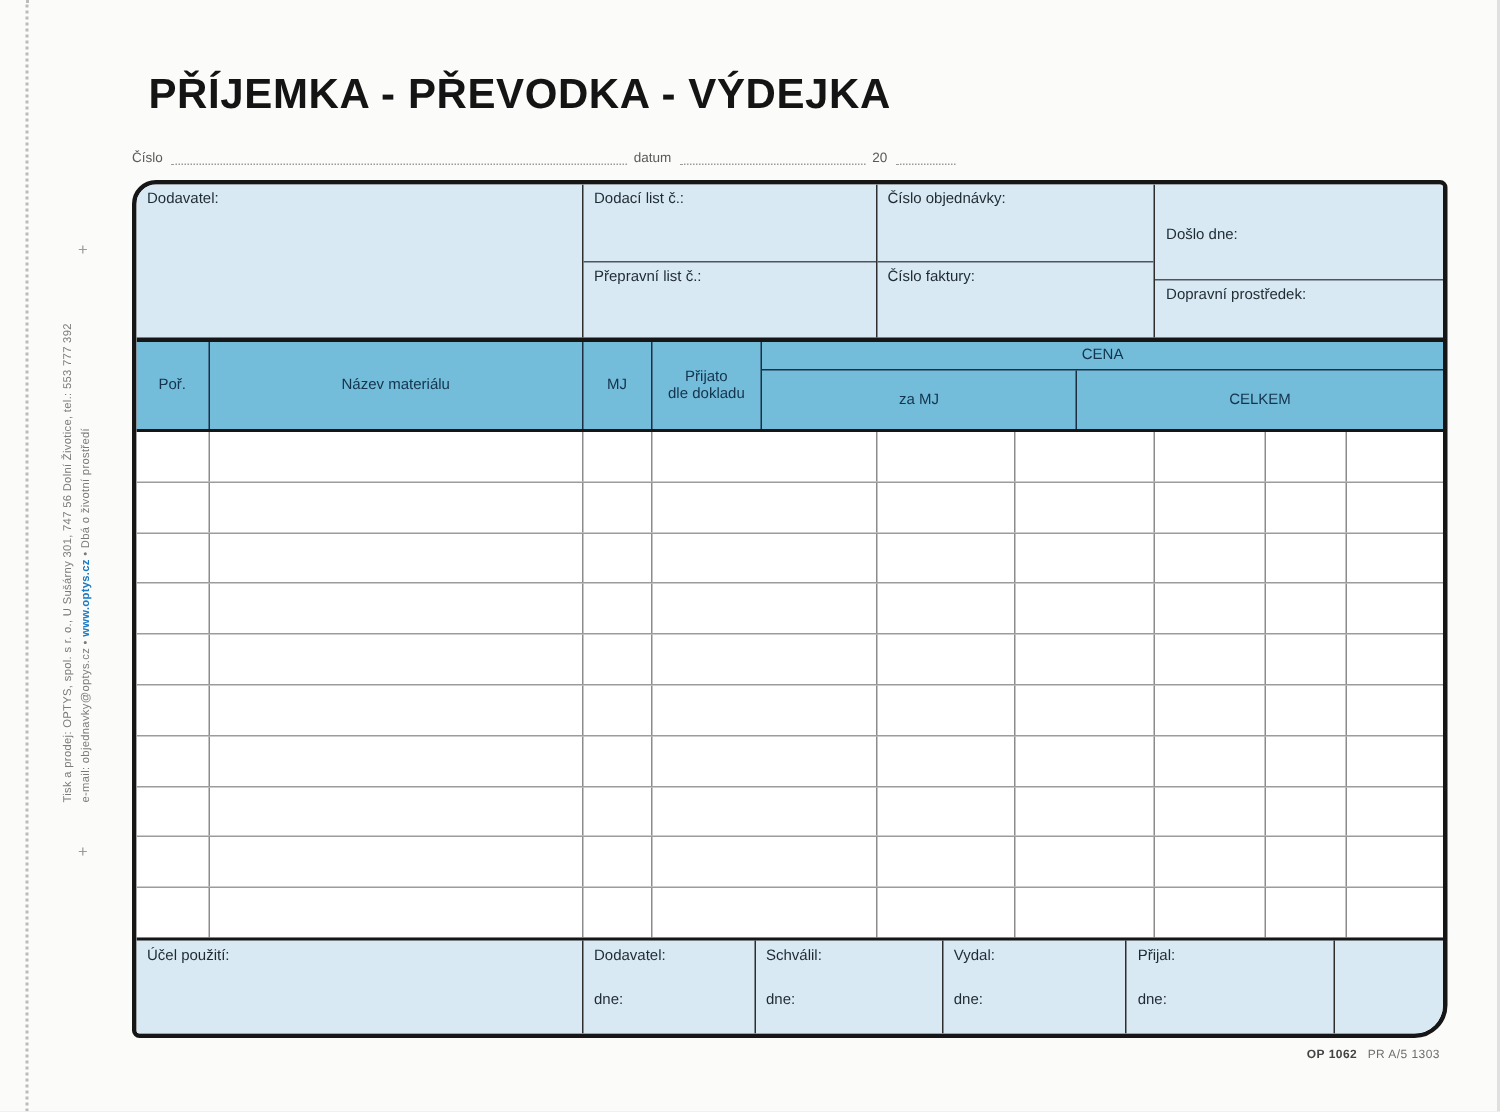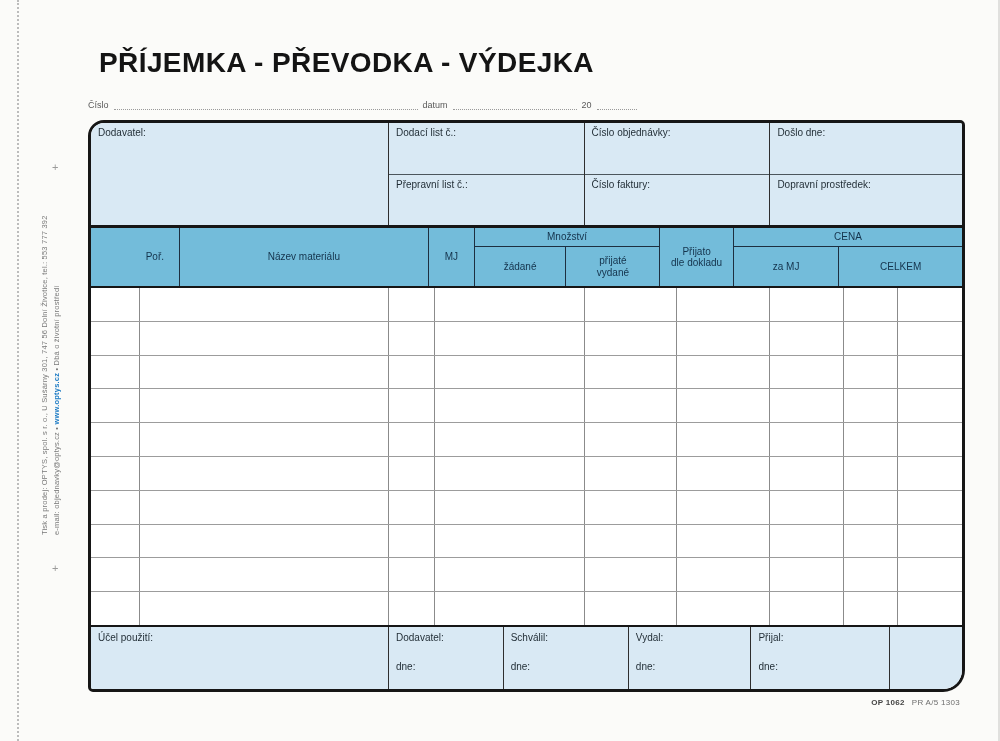--- a/index.html
+++ b/index.html
@@ -33,32 +33,32 @@
   
   .form {
     position:absolute; left:88px; top:120px; width:877px; height:572px;
     box-sizing:border-box; border:3px solid #161616;
     border-radius:16px 5px 22px 5px; background:#fff;
     display:flex; flex-direction:column; overflow:hidden;
   }
   .info { height:105px; background:#d9e9f4; display:flex; border-bottom:3px solid #161616; box-sizing:border-box; }
   .info-col { display:flex; flex-direction:column; border-right:1.5px solid #2e2e2e; box-sizing:border-box; }
   .info-col:last-child { border-right:none; }
-  .ic1 { width:34.21%; } .ic2 { width:22.46%; } .ic3 { width:21.33%; } .ic4 { flex:1; }
+  .ic1 { width:34.21%; } .ic2 { width:22.46%; } .ic3 { width:21.33%; } .ic4 { flex:1;margin-top:24px; }
   .info-cell { flex:1; padding:4px 7px; font-size:10px; color:#1f2b33; box-sizing:border-box; }
   .info-cell.second { border-top:1px solid #4c565c; }
 
   .chead {
     height:60px; background:#73bcda; color:#14334c; display:flex;
     font-size:10px; border-bottom:2.5px solid #161616; box-sizing:border-box;
     text-align:center; line-height:1.15;
   }
   .hcell, .hsub { display:flex; align-items:center; justify-content:center;
     border-right:1.5px solid #1d2f40; box-sizing:border-box; }
-  .hc-por { width:5.59%;margin-left:40px; } .hc-nazev { width:28.62%; } .hc-mj { width:5.25%; }
+  .hc-por { width:5.59%; } .hc-nazev { width:28.62%; } .hc-mj { width:5.25%; }
   .hc-cmat { width:17.22%; } .hg-mnoz { width:21.32%; } .hc-prijato { width:8.44%; }
   .hg-cena { flex:1; }
   .hgroup { display:flex; flex-direction:column; border-right:1.5px solid #1d2f40; box-sizing:border-box; }
   .hgroup.last { border-right:none; }
   .hgroup-top { height:19px; display:flex; align-items:center; justify-content:center;
     border-bottom:1.2px solid #1d2f40; box-sizing:border-box; }
   .hgroup-bottom { flex:1; display:flex; }
   .hs-zadane { width:49.72%; } .hs-prijate { flex:1; border-right:none; }
   .hs-zamj { width:46.24%; } .hs-celkem { flex:1; border-right:none; }
   .pre { white-space:pre-line; }
@@ -128,28 +128,20 @@
       <div class="info-col ic4">
         <div class="info-cell">Došlo dne:</div>
         <div class="info-cell second">Dopravní prostředek:</div>
       </div>
     </div>
 
     <div class="chead">
       <div class="hcell hc-por">Poř.</div>
       <div class="hcell hc-nazev">Název materiálu</div>
       <div class="hcell hc-mj">MJ</div>
-      <div class="hgroup hg-mnoz">
-        <div class="hgroup-top">Množství</div>
-        <div class="hgroup-bottom">
-          <div class="hsub hs-zadane">žádané</div>
-          <div class="hsub hs-prijate pre">přijaté
-vydané</div>
-        </div>
-      </div>
       <div class="hcell hc-prijato pre">Přijato
 dle dokladu</div>
       <div class="hgroup hg-cena last">
         <div class="hgroup-top">CENA</div>
         <div class="hgroup-bottom">
           <div class="hsub hs-zamj">za MJ</div>
           <div class="hsub hs-celkem">CELKEM</div>
         </div>
       </div>
     </div>

